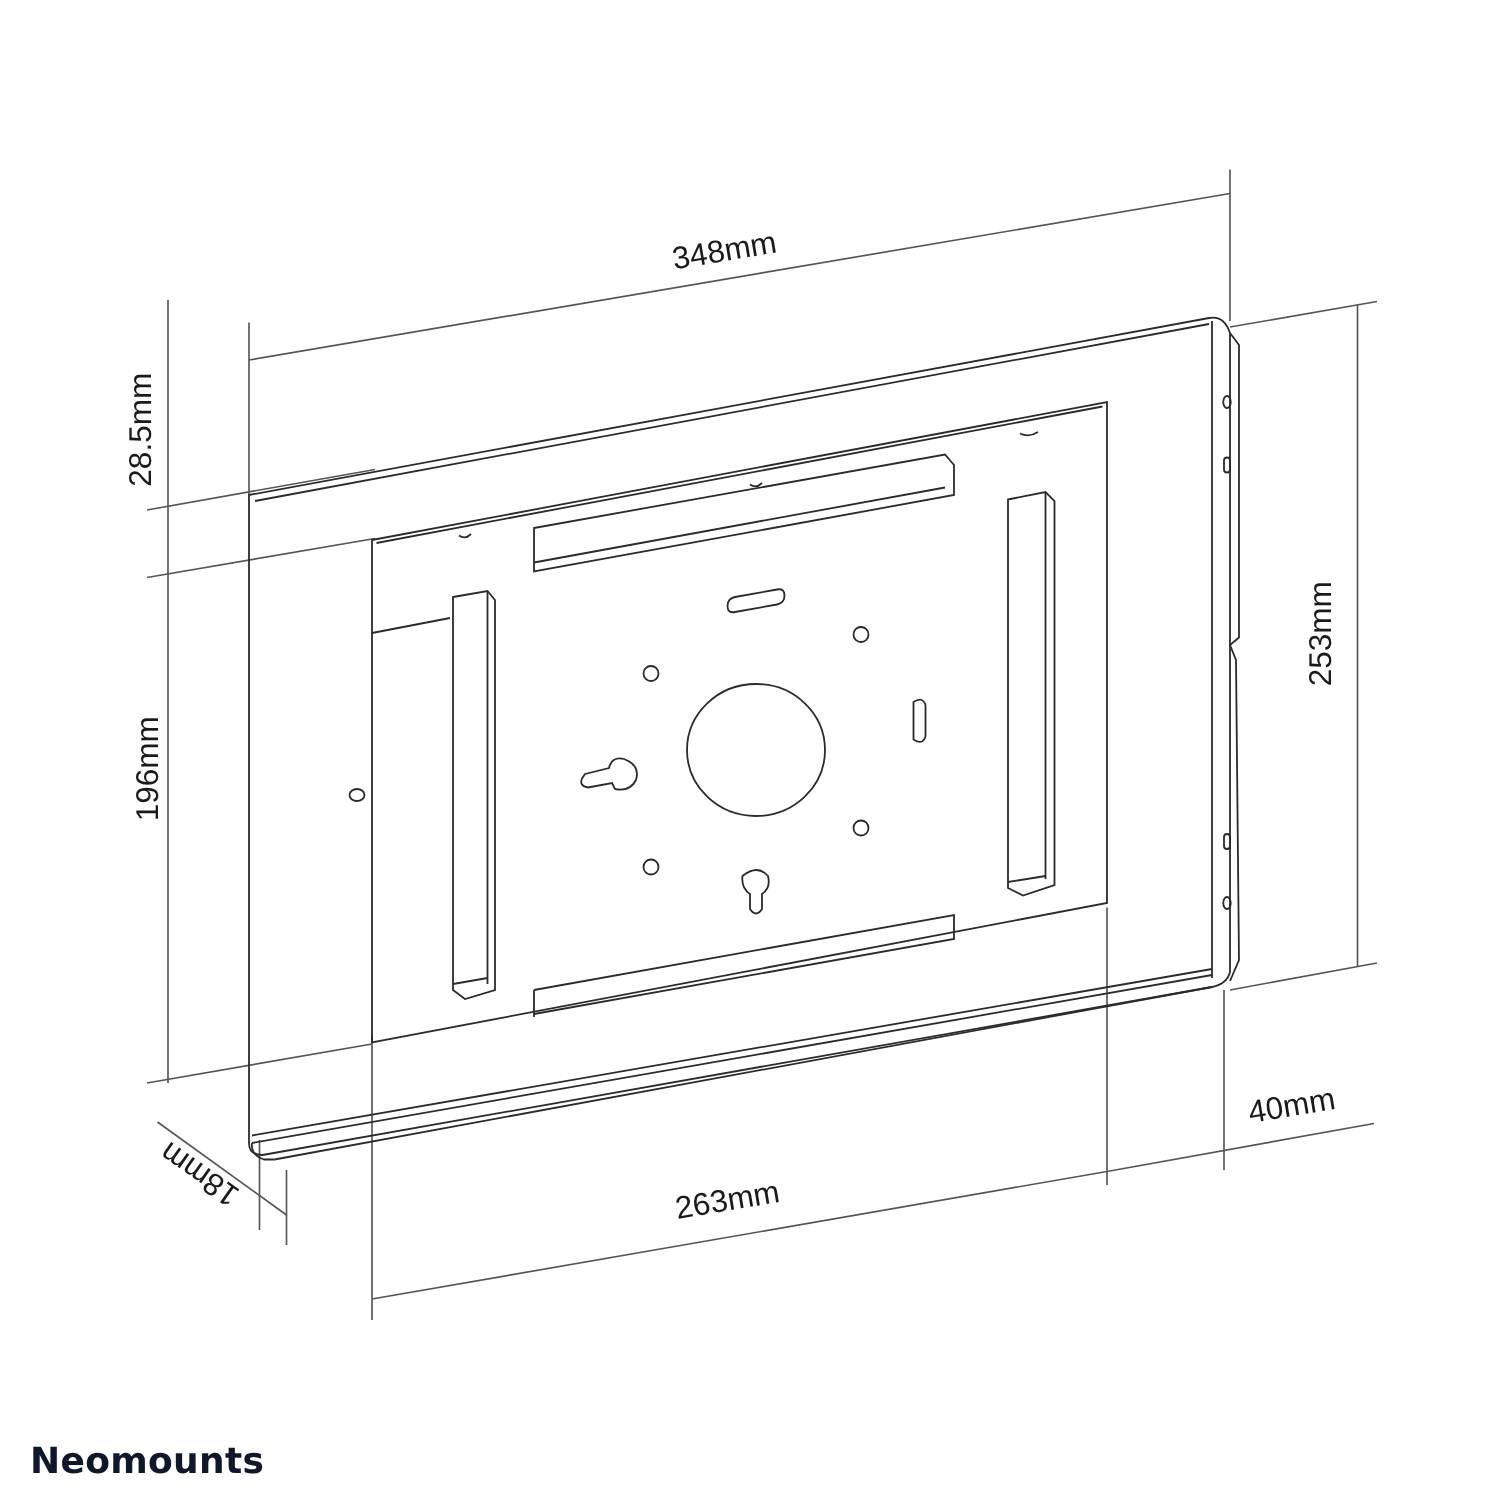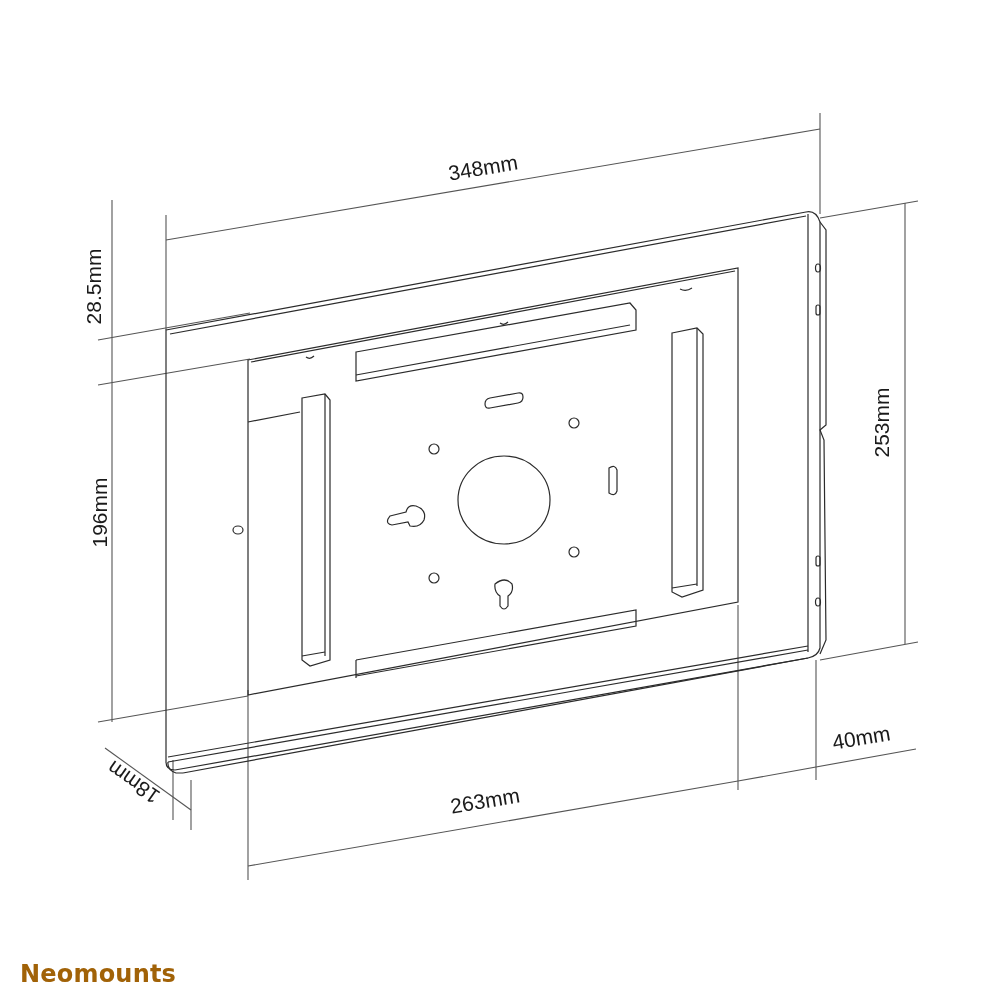--- a/index.html
+++ b/index.html
@@ -21,21 +21,21 @@
     transform-origin: center center;
     line-height: 1;
   }
   .brand {
     position: absolute;
     left: 20px;
     top: 960px;
     font-family: "DejaVu Sans", sans-serif;
     font-weight: bold;
     font-size: 24px;
-    color: #a16207;
+    color: #0f172a;
     letter-spacing: 0.2px;
   }
 </style>
 </head>
 <body>
 
 <div id="canvas">
 
   <svg class="drawing" width="1004" height="1004" viewBox="0 0 1004 1004" xmlns="http://www.w3.org/2000/svg">
     <g fill="none" stroke="#555555" stroke-width="1.1">

